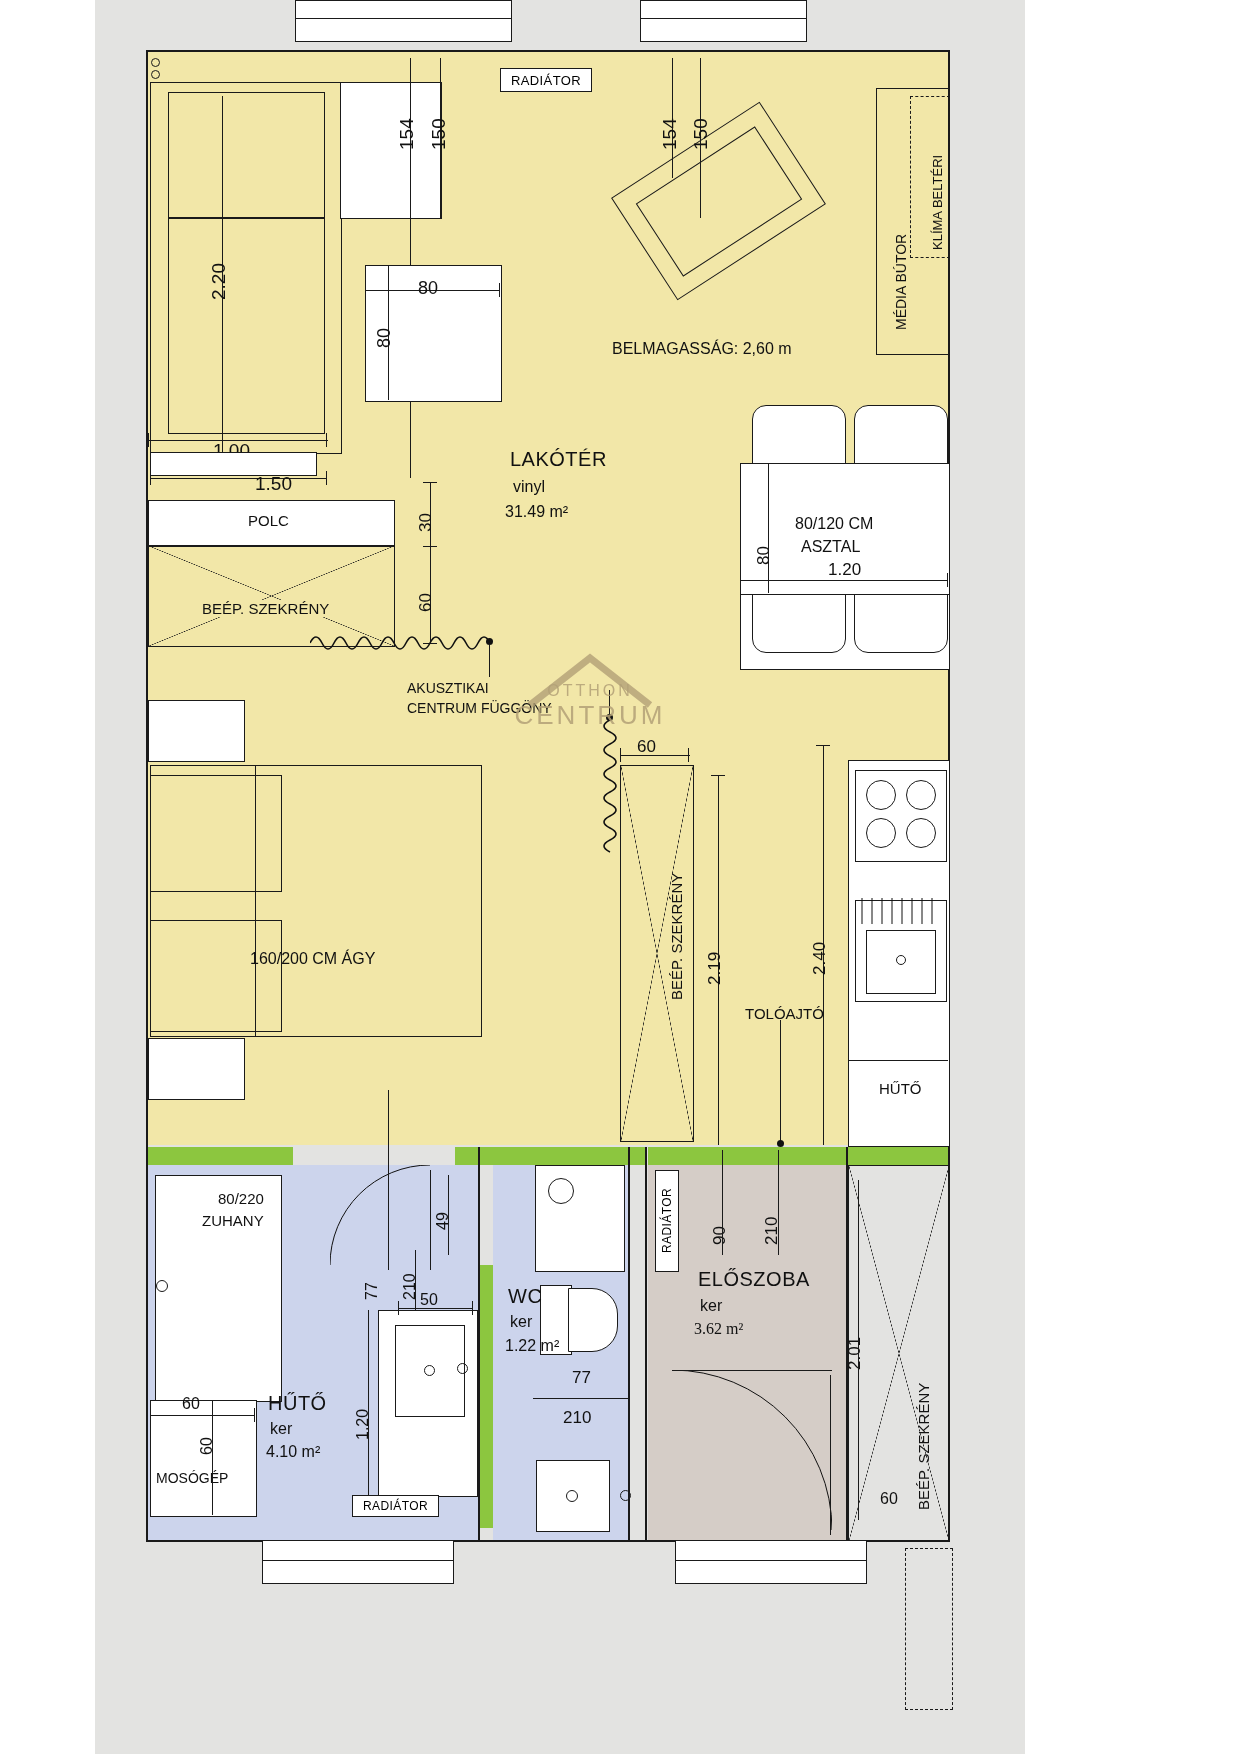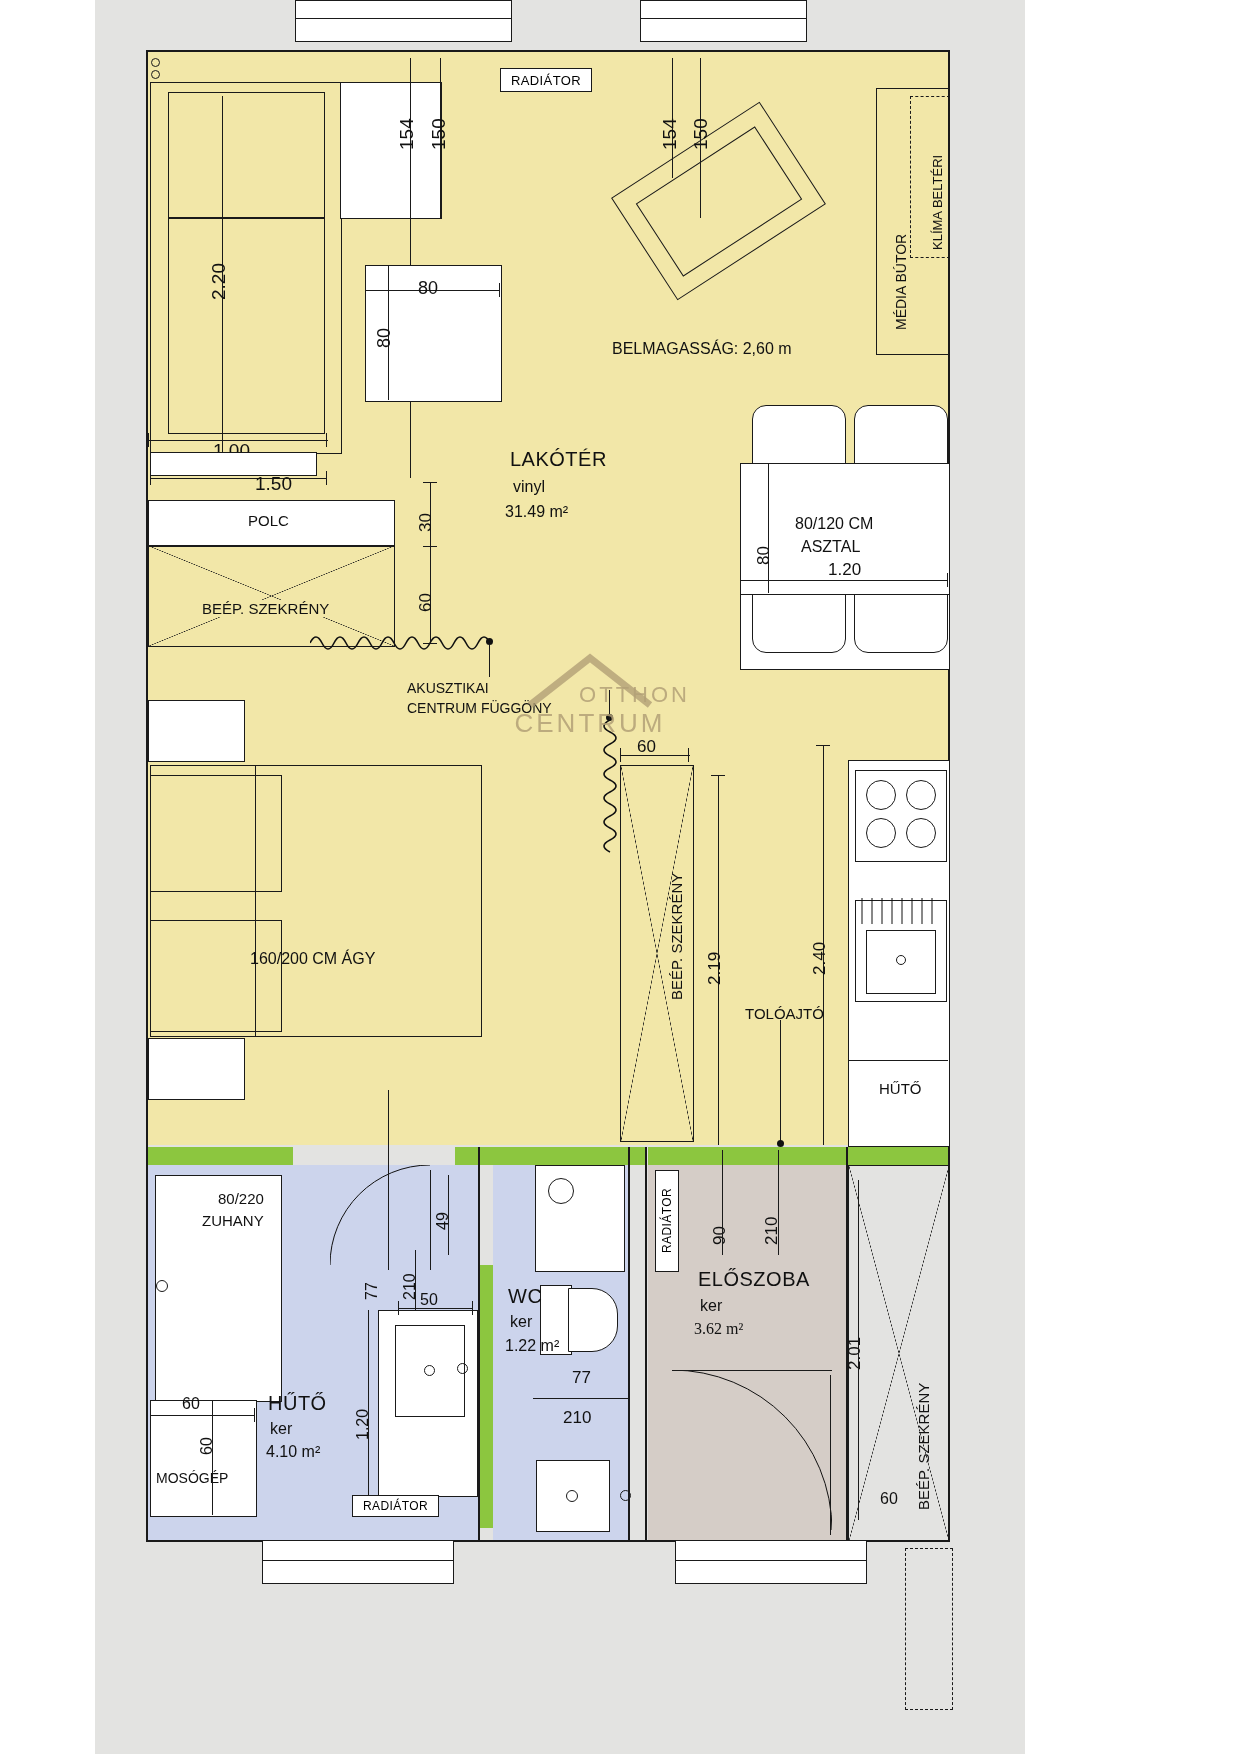--- a/index.html
+++ b/index.html
@@ -34,21 +34,21 @@
   .dim-tick{position:absolute;width:1px;height:14px;background:#1a1a1a;}
   .dot{position:absolute;width:7px;height:7px;border-radius:50%;background:#111;}
   .circ{position:absolute;border:1px solid #1a1a1a;border-radius:50%;}
 
   .xbox{position:absolute;border:1px solid #1a1a1a;}
   .xbox:before,.xbox:after{content:"";position:absolute;left:0;top:0;width:100%;height:100%;}
   .xbox:before{background:linear-gradient(to top right,transparent calc(50% - 0.5px),#1a1a1a 50%,transparent calc(50% + 0.5px));}
   .xbox:after{background:linear-gradient(to bottom right,transparent calc(50% - 0.5px),#1a1a1a 50%,transparent calc(50% + 0.5px));}
   .logo{position:absolute;color:#b3a177;opacity:.85;text-align:center;}
   .logo .mark{font-size:62px;font-weight:bold;letter-spacing:2px;line-height:1;}
-  .logo .w1{font-size:22px;letter-spacing:3px;text-align:right;}
+  .logo .w1{font-size:16px;letter-spacing:3px;}
   .logo .w2{font-size:26px;letter-spacing:3px;}
   .wave{position:absolute;}
 </style>
 </head>
 <body>
 
 <div id="stage">
 
   <div class="wall-outer" style="left:95px;top:0;width:930px;height:1754px;"></div>
   <div class="wall-outer" style="left:95px;top:0;width:35px;height:1754px;"></div>

